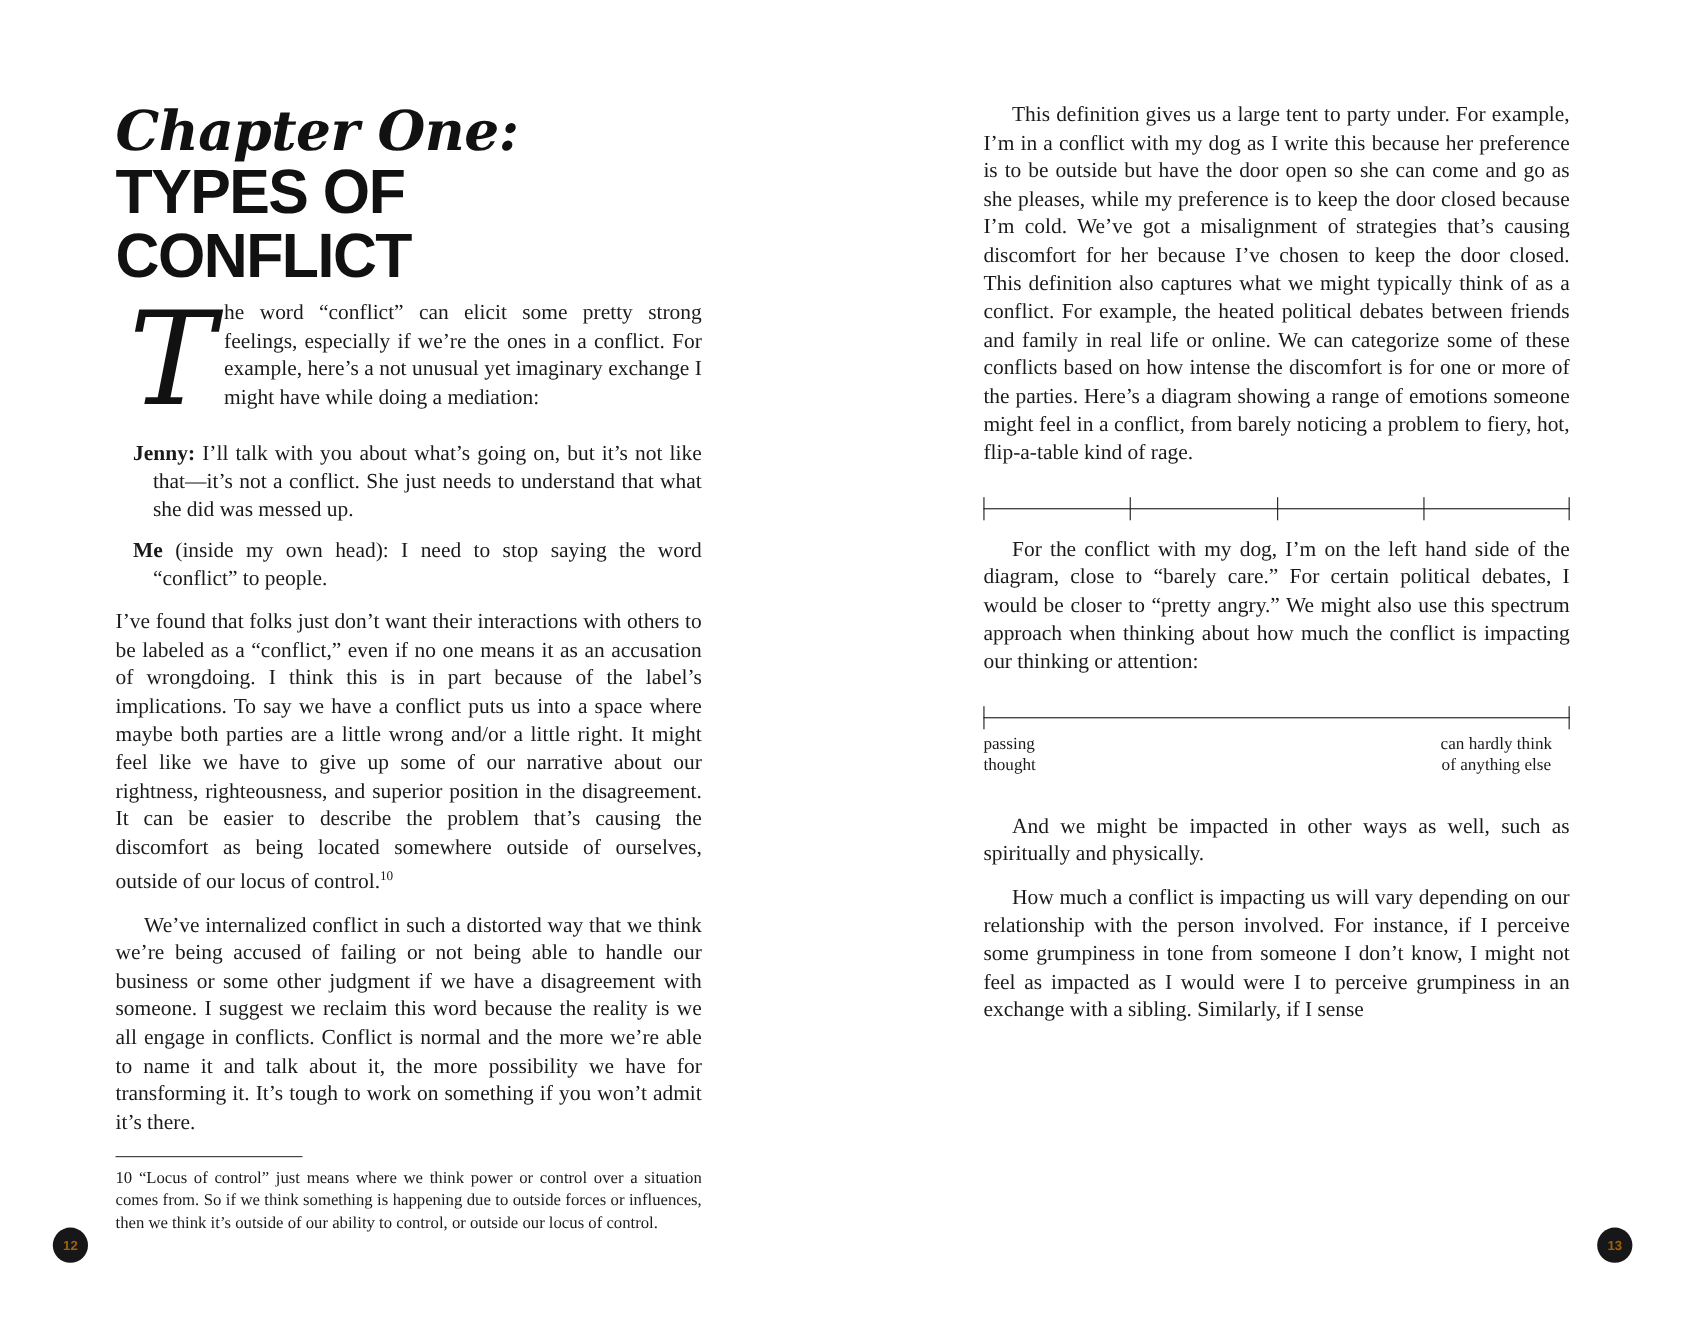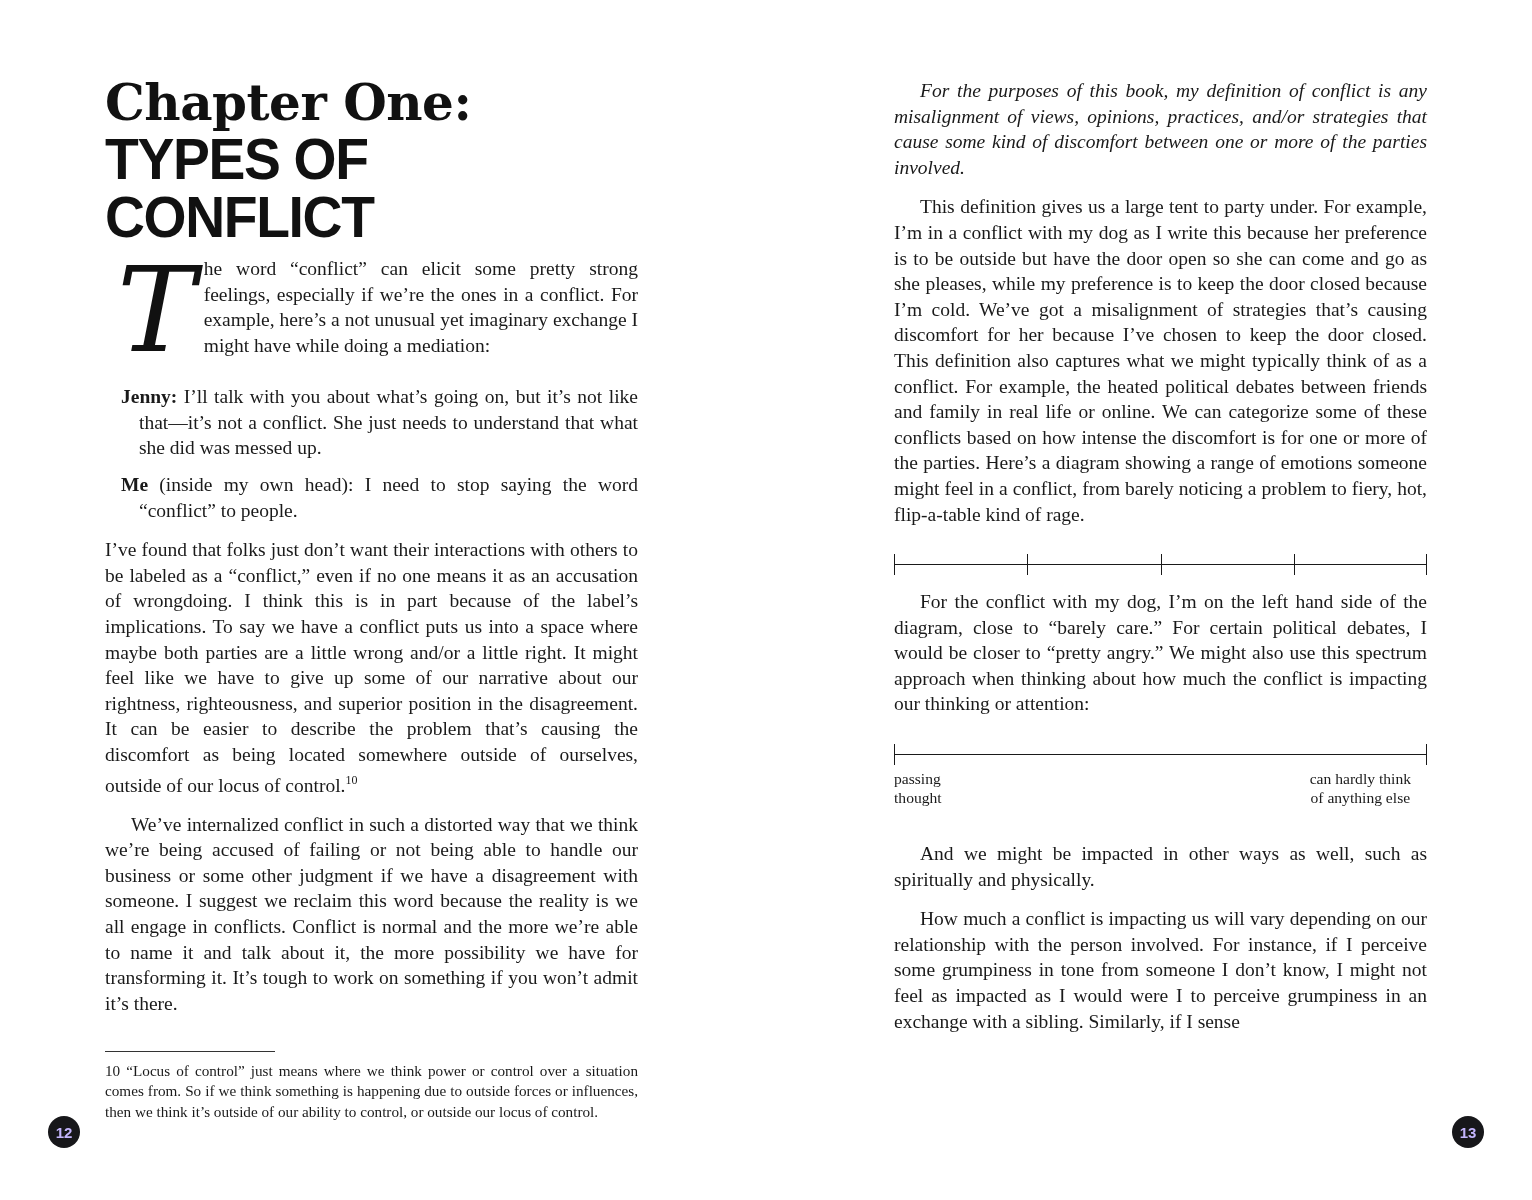--- a/index.html
+++ b/index.html
@@ -24,25 +24,26 @@
     position: relative;
     height: 1200px;
     box-sizing: border-box;
   }
   .page-left  { width: 766px; padding: 78px 128px 0 105px; }
   .page-right { width: 766px; padding: 78px 105px 0 128px; }
 
   
   .chapter-script {
     font-family: "DejaVu Serif", serif;
+    font-style: italic;
     font-weight: 700;
     font-size: 50px;
     letter-spacing: -0.5px;
     line-height: 1.0;
-    margin: 0 0 2px 0;
+    margin: 16px 0 2px 0;
     color: #111;
   }
   .chapter-title {
     font-family: "Liberation Sans", sans-serif;
     font-weight: 700;
     font-size: 57px;
     letter-spacing: -1.4px;
     line-height: 1.02;
     margin: 0;
     transform: scaleX(0.97);
@@ -170,23 +171,23 @@
   .spectrum.two .labels .lab.right { transform: none; right: 16px; left: auto; }
 
   
   .folio {
     position: absolute;
     bottom: 52px;
     width: 32px;
     height: 32px;
     border-radius: 50%;
     background: #17171a;
-    color: #c4b5fd;
+    color: #a16207;
     font-family: "Liberation Sans", sans-serif;
-    font-size: 15px;
+    font-size: 12px;
     font-weight: 700;
     display: flex;
     align-items: center;
     justify-content: center;
   }
   .folio-left  { left: 48px; }
   .folio-right { right: 48px; }
 </style>
 </head>
 <body>
@@ -219,21 +220,20 @@
     <div class="footnote-wrap">
       <div class="footnote-rule"></div>
       <p class="footnote">10 “Locus of control” just means where we think power or control over a situation comes from. So if we think something is happening due to outside forces or influences, then we think it’s outside of our ability to control, or outside our locus of control.</p>
     </div>
 
     <div class="folio folio-left">12</div>
   </div>
 
   <div class="page page-right">
 
-    <p class="italic-intro">For the purposes of this book, my definition of conflict is any misalignment of views, opinions, practices, and/or strategies that cause some kind of discomfort between one or more of the parties involved.</p>
 
     <p class="body indent gap">This definition gives us a large tent to party under. For example, I’m in a conflict with my dog as I write this because her preference is to be outside but have the door open so she can come and go as she pleases, while my preference is to keep the door closed because I’m cold. We’ve got a misalignment of strategies that’s causing discomfort for her because I’ve chosen to keep the door closed. This definition also captures what we might typically think of as a conflict. For example, the heated political debates between friends and family in real life or online. We can categorize some of these conflicts based on how intense the discomfort is for one or more of the parties. Here’s a diagram showing a range of emotions someone might feel in a conflict, from barely noticing a problem to fiery, hot, flip-a-table kind of rage.</p>
 
     <div class="spectrum five">
       <div class="axis">
         <div class="line"></div>
         <div class="tick" style="left:0%;"></div>
         <div class="tick" style="left:25%;"></div>
         <div class="tick" style="left:50%;"></div>
         <div class="tick" style="left:75%;"></div>

